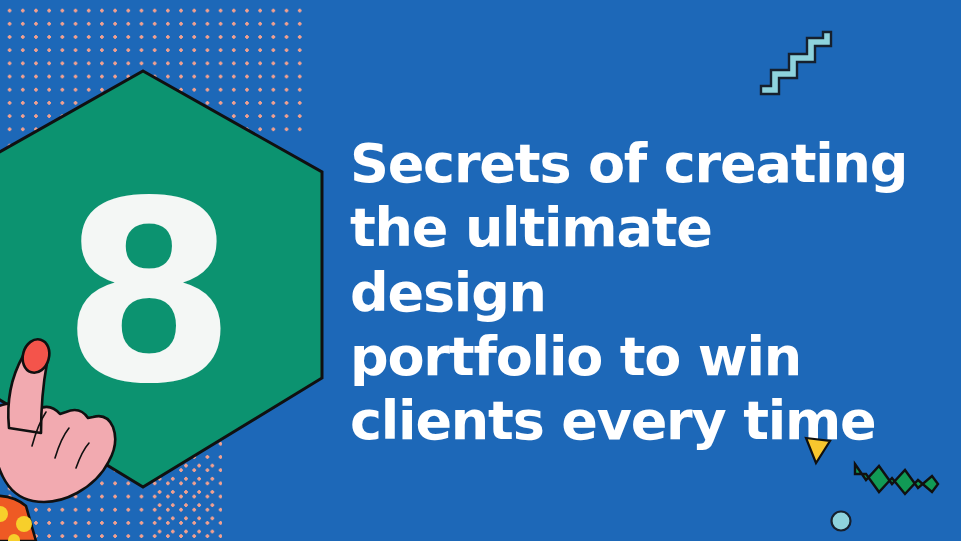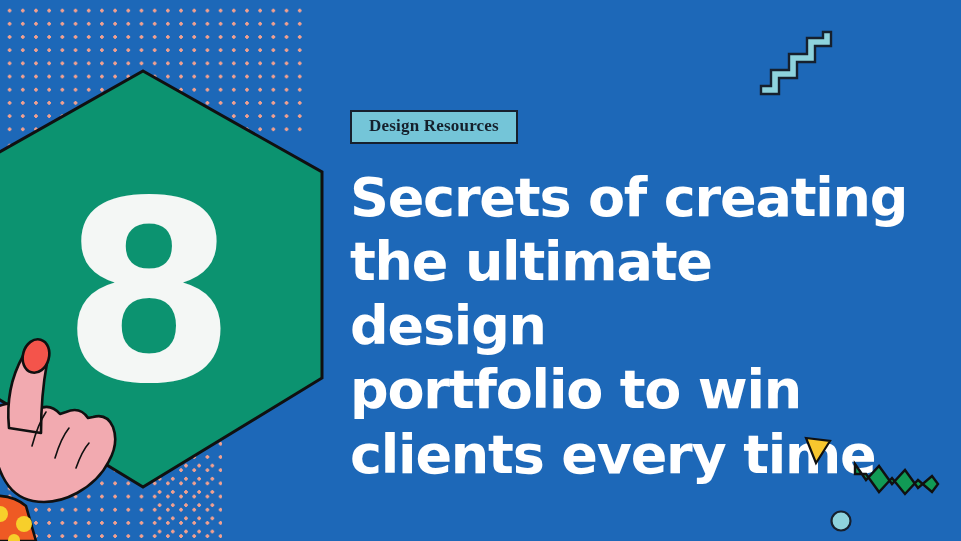--- a/index.html
+++ b/index.html
@@ -163,21 +163,20 @@
         <circle cx="20" cy="222" r="8"></circle>
         <circle cx="46" cy="214" r="8"></circle>
         <circle cx="70" cy="224" r="8"></circle>
         <circle cx="34" cy="238" r="7"></circle>
         <circle cx="60" cy="240" r="6"></circle>
       </g>
     </svg>
   </div>
 
   <div class="content">
-    <div class="badge">Design Resources</div>
     <div class="headline">Secrets of creating
 the ultimate design
 portfolio to win
 clients every time</div>
   </div>
 
   <div class="deco zig-blue">
     <svg width="80" height="82" viewBox="0 0 80 82">
       <polygon points="4,72 22,72 22,56 40,56 40,40 58,40 58,24 74,24 74,10 66,10 66,16 50,16 50,32 32,32 32,48 14,48 14,64 4,64" fill="#8ed3dd" stroke="#16202e" stroke-width="2.4" stroke-linejoin="miter"></polygon>
     </svg>

